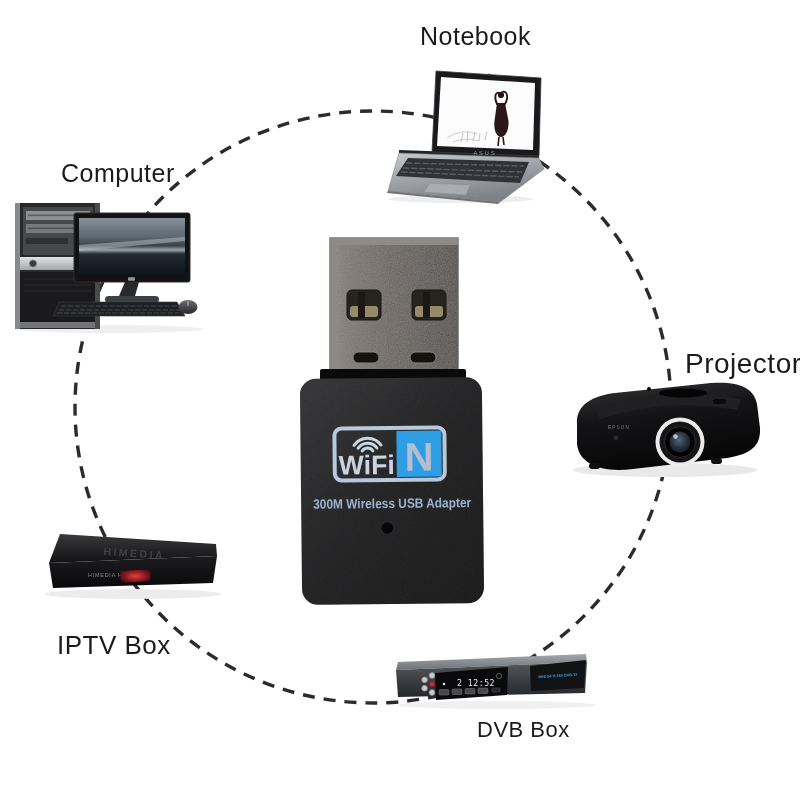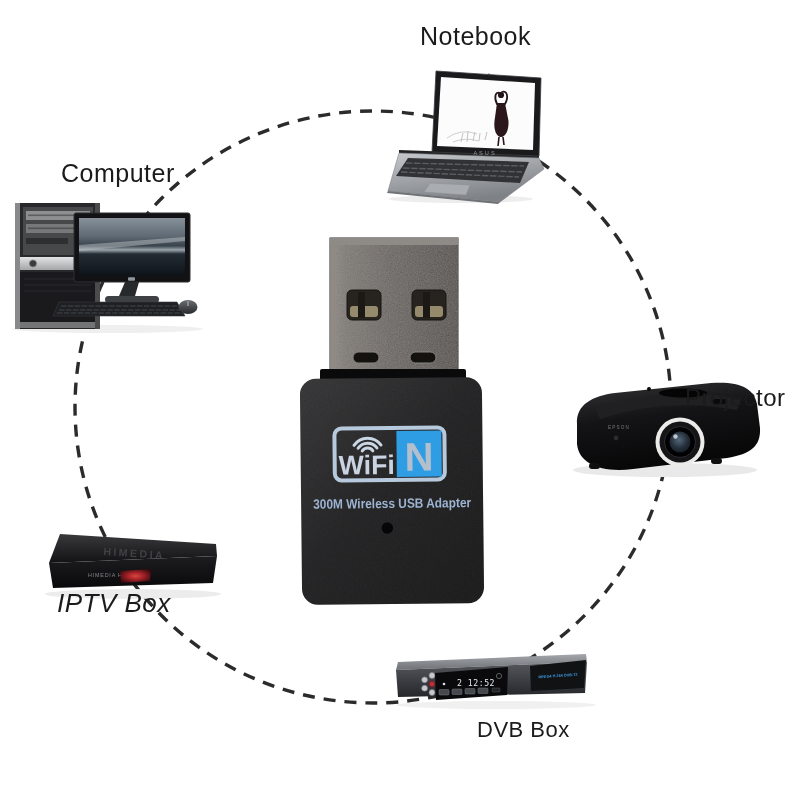--- a/index.html
+++ b/index.html
@@ -10,22 +10,22 @@
   .art{position:absolute;}
   #art-notebook{left:383px;top:52px;}
   #art-computer{left:8px;top:193px;}
   #art-projector{left:563px;top:376px;}
   #art-iptv{left:33px;top:518px;}
   #art-dvb{left:386px;top:643px;}
   #art-adapter{left:295px;top:228px;}
   .lbl{position:absolute;color:#1b1b1b;font-size:25px;white-space:nowrap;letter-spacing:.5px;}
   #lbl-notebook{left:420px;top:22px;}
   #lbl-computer{left:41px;top:159px;margin-left:20px;}
-  #lbl-projector{left:685px;top:348px;font-size:24px;margin-top:36px;}
-  #lbl-iptv{left:57px;top:588px;font-size:26px;font-style:italic;}
+  #lbl-projector{left:685px;top:348px;font-size:28px;}
+  #lbl-iptv{left:57px;top:630px;font-size:26px;}
   #lbl-dvb{left:477px;top:717px;font-size:22px;}
 </style>
 </head>
 <body>
 
 <div class="stage">
 
   <svg class="ring-svg" width="800" height="800" viewBox="0 0 800 800">
     <ellipse cx="373" cy="407" rx="298" ry="296" fill="none" stroke="#2b2b2b" stroke-width="3.4" stroke-dasharray="12 9"></ellipse>
   </svg>

